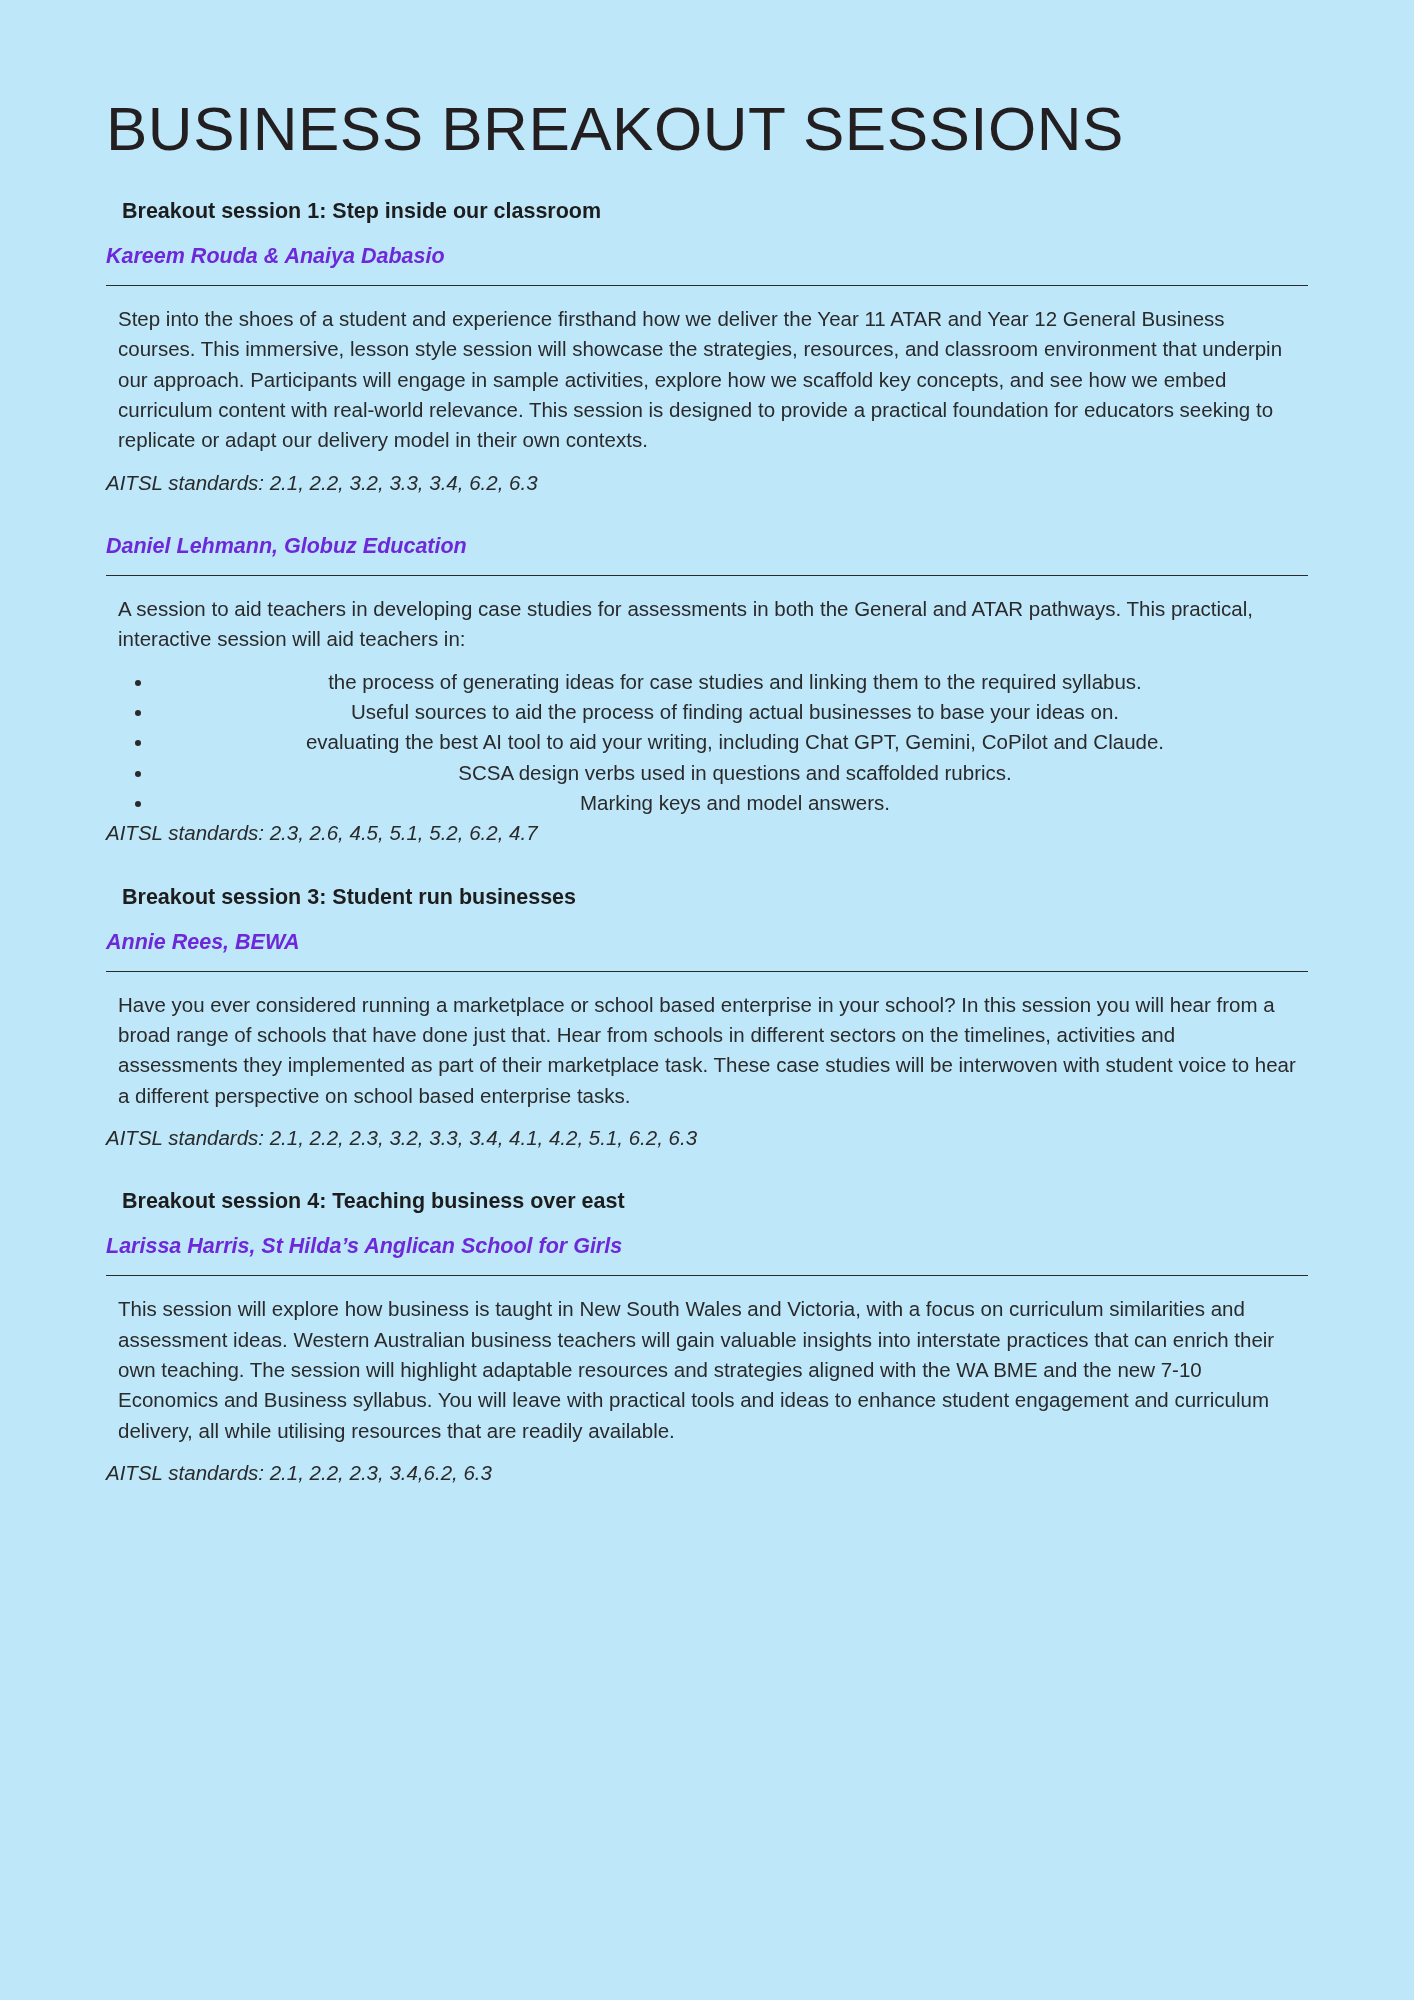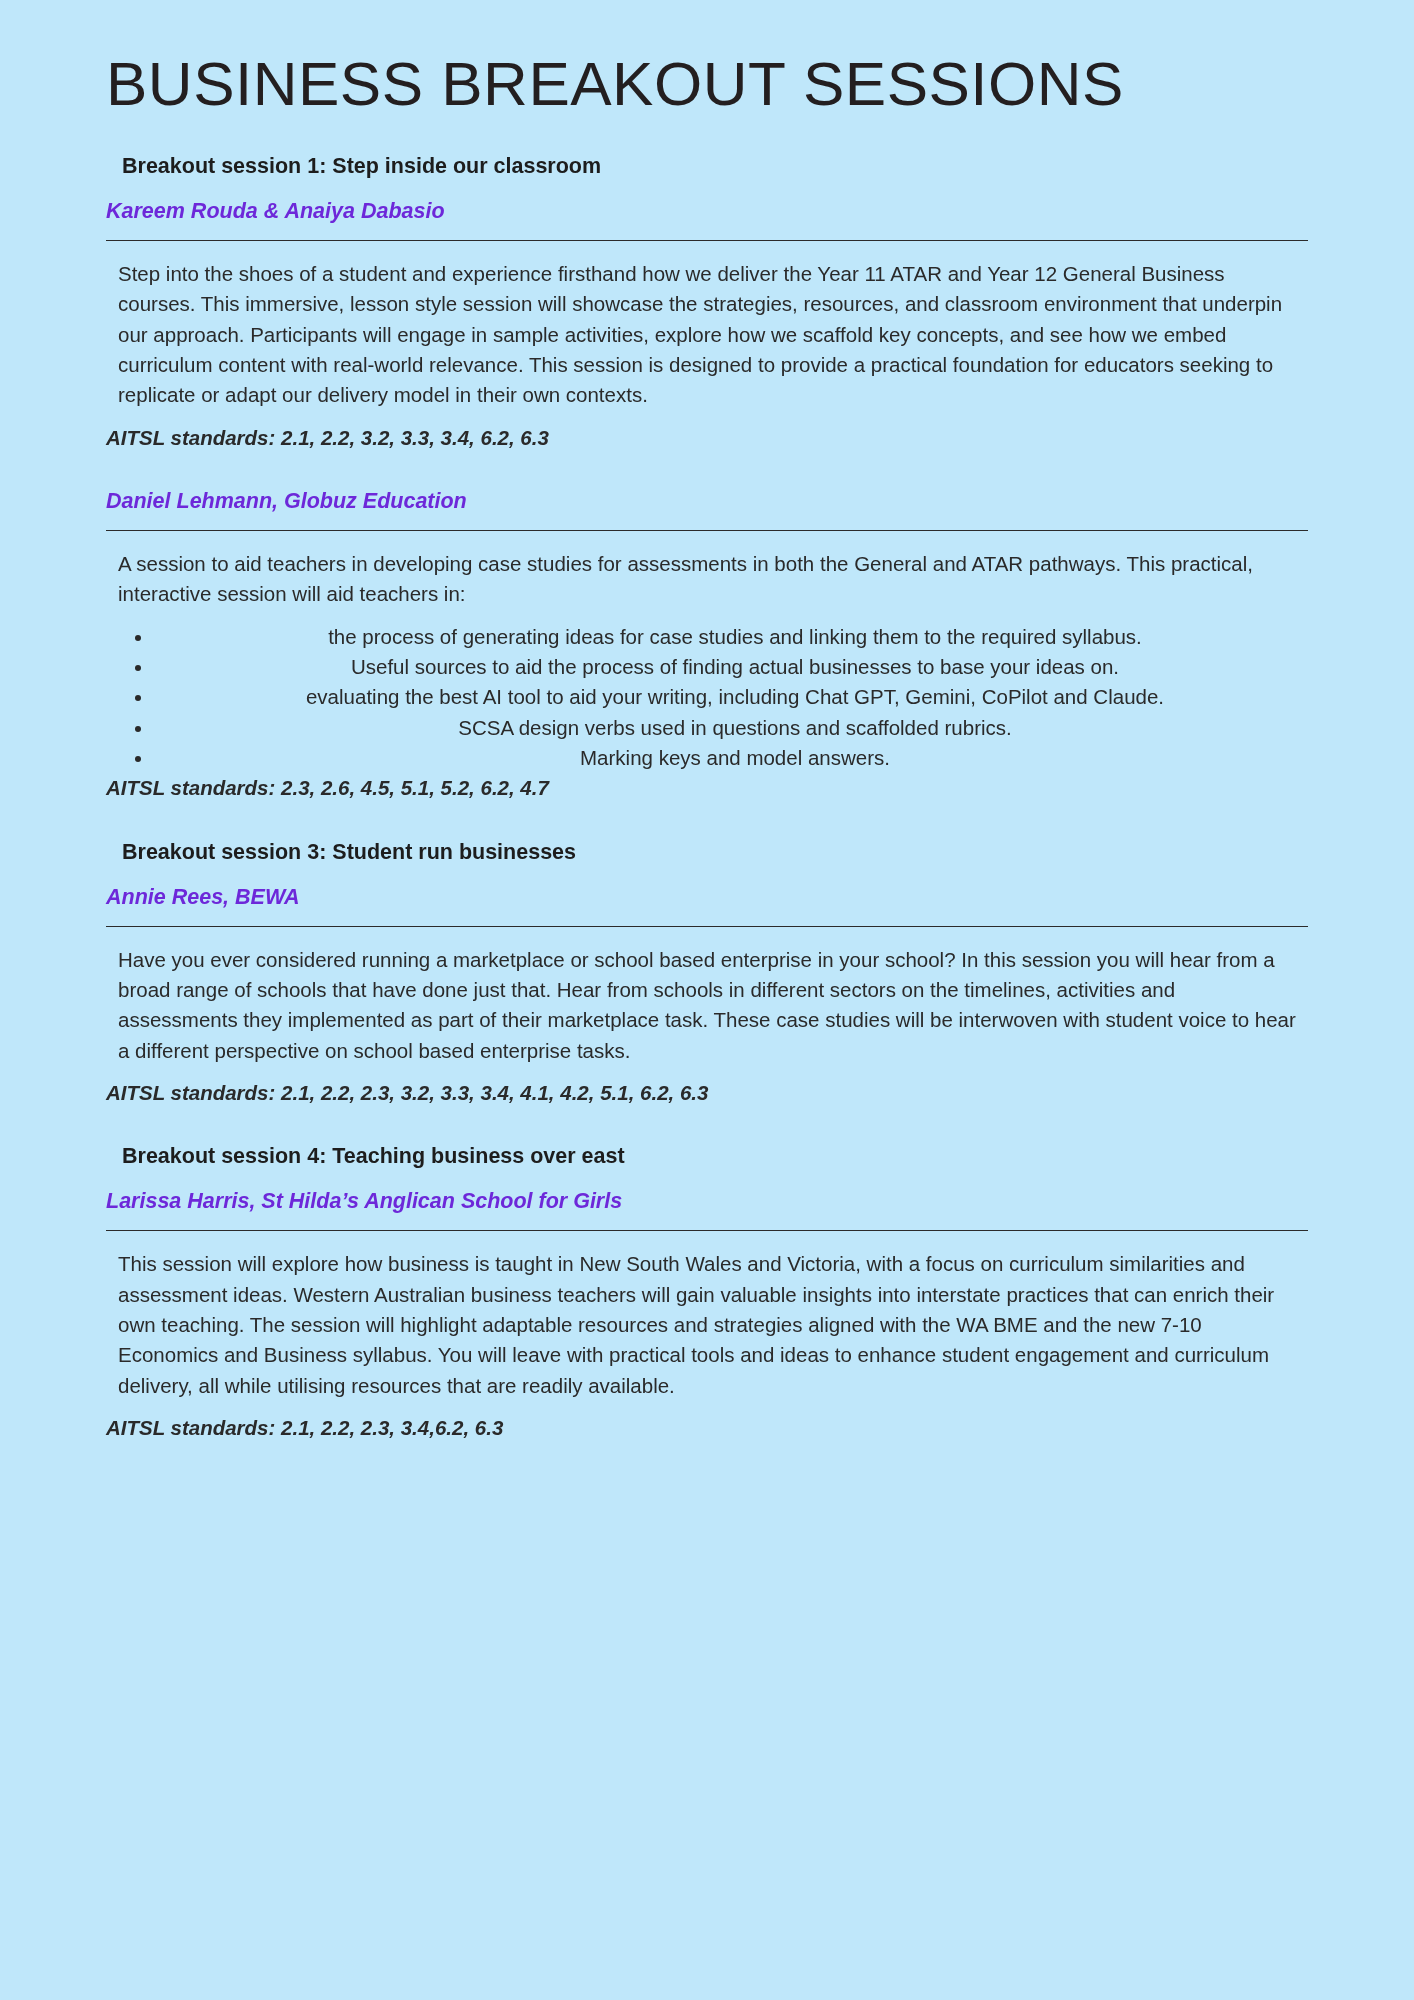--- a/index.html
+++ b/index.html
@@ -10,21 +10,21 @@
     width: 1414px;
     min-height: 2000px;
     background: #bfe7fa;
     font-family: "DejaVu Sans", sans-serif;
     color: #231f20;
   }
   .page {
     width: 1414px;
     min-height: 2000px;
     box-sizing: border-box;
-    padding: 51px 106px 60px 106px;
+    padding: 96px 106px 60px 106px;
     background: #bfe7fa;
   }
   h1.doc-title {
     font-family: "Liberation Sans", sans-serif;
     font-weight: 400;
     font-size: 62px;
     line-height: 1.05;
     letter-spacing: 0.5px;
     margin: 0 0 36px 0;
     color: #231f20;
@@ -76,21 +76,20 @@
     margin: 0;
     text-align: center;
   }
   .aitsl {
     font-family: "Liberation Sans", sans-serif;
     font-style: italic;
     font-size: 20.5px;
     line-height: 1.48;
     color: #2a2a2a;
     margin: 0;
-    font-weight: bold;
   }
 </style>
 </head>
 <body>
 
 <div class="page">
 
   <h1 class="doc-title">BUSINESS BREAKOUT SESSIONS</h1>
 
   <section class="session">

